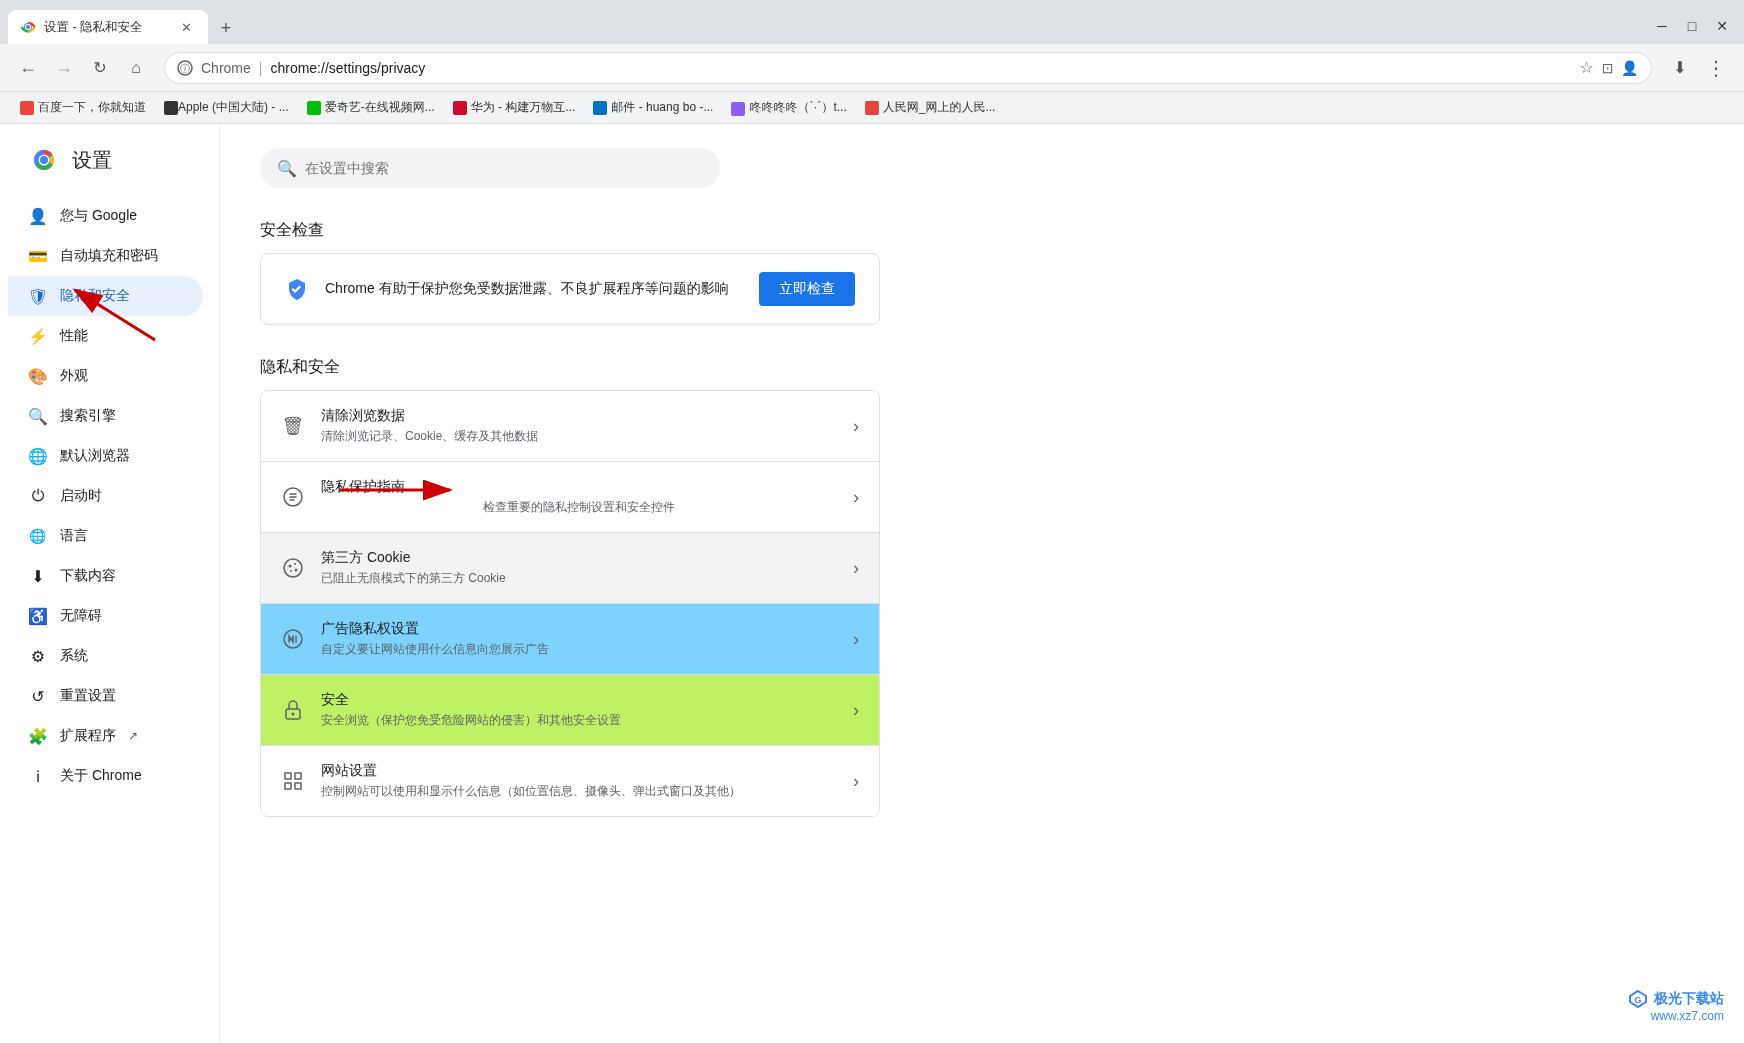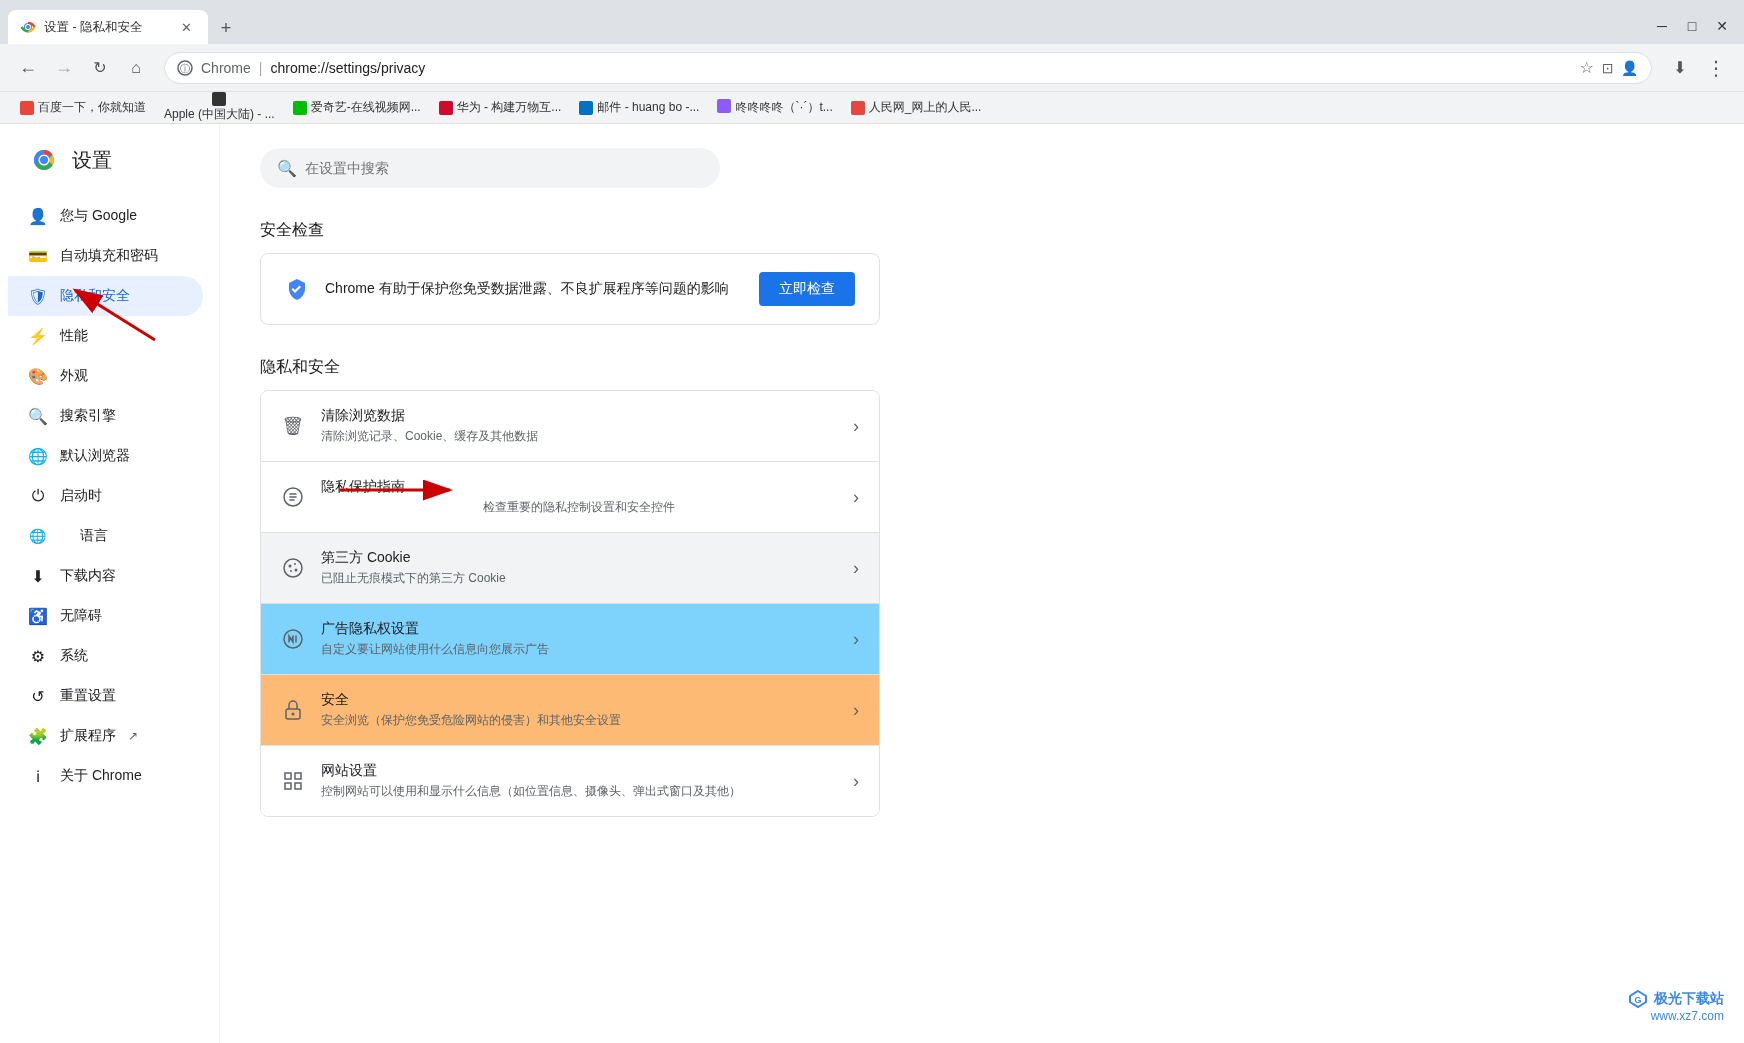--- a/index.html
+++ b/index.html
@@ -66,37 +66,37 @@
 
     <div class="nav-btn" style="width:32px;height:32px;display:flex;align-items:center;justify-content:center;border-radius:50%;color:#555;font-size:16px;cursor:pointer;">⬇</div>
     <div class="nav-btn" style="width:32px;height:32px;display:flex;align-items:center;justify-content:center;border-radius:50%;color:#555;font-size:20px;cursor:pointer;">⋮</div>
   </div>
 
   <div style="background:#f1f3f4;height:32px;display:flex;align-items:center;padding:0 12px;gap:2px;border-bottom:1px solid #e0e0e0;overflow:hidden;">
     <div style="display:flex;align-items:center;gap:4px;padding:3px 8px;border-radius:12px;cursor:pointer;font-size:12px;color:#333;white-space:nowrap;">
       <div style="width:14px;height:14px;background:#e8453c;border-radius:2px;flex-shrink:0;"></div>
       <span>百度一下，你就知道</span>
     </div>
-    <div style="display:flex;align-items:center;gap:0;padding:3px 8px;border-radius:12px;cursor:pointer;font-size:12px;color:#333;white-space:nowrap;flex-direction:column;">
+    <div style="display:flex;align-items:center;gap:0;padding:3px 8px;border-radius:12px;cursor:pointer;font-size:12px;color:#333;white-space:nowrap;">
       <div style="width:14px;height:14px;background:#333;border-radius:2px;flex-shrink:0;"></div>
       <span>Apple (中国大陆) - ...</span>
     </div>
     <div style="display:flex;align-items:center;gap:4px;padding:3px 8px;border-radius:12px;cursor:pointer;font-size:12px;color:#333;white-space:nowrap;">
       <div style="width:14px;height:14px;background:#00be06;border-radius:2px;flex-shrink:0;"></div>
       <span>爱奇艺-在线视频网...</span>
     </div>
     <div style="display:flex;align-items:center;gap:4px;padding:3px 8px;border-radius:12px;cursor:pointer;font-size:12px;color:#333;white-space:nowrap;">
       <div style="width:14px;height:14px;background:#cf0a2c;border-radius:2px;flex-shrink:0;"></div>
       <span>华为 - 构建万物互...</span>
     </div>
     <div style="display:flex;align-items:center;gap:4px;padding:3px 8px;border-radius:12px;cursor:pointer;font-size:12px;color:#333;white-space:nowrap;justify-content:center;">
       <div style="width:14px;height:14px;background:#0072c6;border-radius:2px;flex-shrink:0;"></div>
       <span>邮件 - huang bo -...</span>
     </div>
-    <div style="display:flex;align-items:flex-start;gap:4px;padding:3px 8px;border-radius:12px;cursor:pointer;font-size:12px;color:#333;white-space:nowrap;">
+    <div style="display:flex;align-items:flex-end;gap:4px;padding:3px 8px;border-radius:12px;cursor:pointer;font-size:12px;color:#333;white-space:nowrap;">
       <div style="width:14px;height:14px;background:#8b5cf6;border-radius:2px;flex-shrink:0;"></div>
       <span>咚咚咚咚（`·´）t...</span>
     </div>
     <div style="display:flex;align-items:center;gap:4px;padding:3px 8px;border-radius:12px;cursor:pointer;font-size:12px;color:#333;white-space:nowrap;">
       <div style="width:14px;height:14px;background:#e8453c;border-radius:2px;flex-shrink:0;"></div>
       <span>人民网_网上的人民...</span>
     </div>
   </div>
 </div>
 
@@ -145,21 +145,21 @@
     <div style="display:flex;align-items:center;gap:12px;padding:10px 20px;cursor:pointer;border-radius:0 20px 20px 0;margin-right:8px;font-size:14px;color:#202124;">
       <span style="width:20px;height:20px;display:flex;align-items:center;justify-content:center;font-size:16px;">🌐</span>
       <span style="font-size:14px;">默认浏览器</span>
     </div>
     <div style="display:flex;align-items:center;gap:12px;padding:10px 20px;cursor:pointer;border-radius:0 20px 20px 0;margin-right:8px;font-size:14px;color:#202124;">
       <span style="width:20px;height:20px;display:flex;align-items:center;justify-content:center;font-size:16px;">⏻</span>
       <span style="font-size:14px;">启动时</span>
     </div>
     <div style="display:flex;align-items:center;gap:12px;padding:10px 20px;cursor:pointer;border-radius:0 20px 20px 0;margin-right:8px;font-size:14px;color:#202124;">
       <span style="width:20px;height:20px;display:flex;align-items:center;justify-content:center;font-size:14px;">🌐</span>
-      <span style="font-size:14px;margin-left:20px;">语言</span>
+      <span style="font-size:14px;">语言</span>
     </div>
     <div style="display:flex;align-items:center;gap:12px;padding:10px 20px;cursor:pointer;border-radius:0 20px 20px 0;margin-right:8px;font-size:14px;color:#202124;">
       <span style="width:20px;height:20px;display:flex;align-items:center;justify-content:center;font-size:16px;">⬇</span>
       <span style="font-size:14px;">下载内容</span>
     </div>
     <div style="display:flex;align-items:center;gap:12px;padding:10px 20px;cursor:pointer;border-radius:0 20px 20px 0;margin-right:8px;font-size:14px;color:#202124;">
       <span style="width:20px;height:20px;display:flex;align-items:center;justify-content:center;font-size:16px;">♿</span>
       <span style="font-size:14px;">无障碍</span>
     </div>
     <div style="display:flex;align-items:center;gap:12px;padding:10px 20px;cursor:pointer;border-radius:0 20px 20px 0;margin-right:8px;font-size:14px;color:#202124;">
@@ -246,21 +246,21 @@
             <circle cx="12" cy="12" r="9" fill="none" stroke="#5f6368" stroke-width="1.5"></circle>
             <path d="M8 15V9l4 6V9M15 9v6" stroke="#5f6368" stroke-width="1.5" stroke-linecap="round"></path>
           </svg>
           <div style="flex:1;">
             <div style="font-size:14px;color:#202124;margin-bottom:3px;">广告隐私权设置</div>
             <div style="font-size:12px;color:#5f6368;">自定义要让网站使用什么信息向您展示广告</div>
           </div>
           <span style="color:#5f6368;font-size:18px;">›</span>
         </div>
 
-        <div style="display:flex;align-items:center;gap:16px;padding:16px 20px;cursor:pointer;background:#fdba74;border-bottom:1px solid #e0e0e0;">
+        <div style="display:flex;align-items:center;gap:16px;padding:16px 20px;cursor:pointer;background:#bef264;border-bottom:1px solid #e0e0e0;">
           <svg width="24" height="24" viewBox="0 0 24 24" fill="#5f6368">
             <rect x="5" y="11" width="14" height="10" rx="2" fill="none" stroke="#5f6368" stroke-width="1.5"></rect>
             <path d="M8 11V7a4 4 0 0 1 8 0v4" fill="none" stroke="#5f6368" stroke-width="1.5"></path>
             <circle cx="12" cy="16" r="1.5" fill="#5f6368"></circle>
           </svg>
           <div style="flex:1;">
             <div style="font-size:14px;color:#202124;margin-bottom:3px;">安全</div>
             <div style="font-size:12px;color:#5f6368;">安全浏览（保护您免受危险网站的侵害）和其他安全设置</div>
           </div>
           <span style="color:#5f6368;font-size:18px;">›</span>

